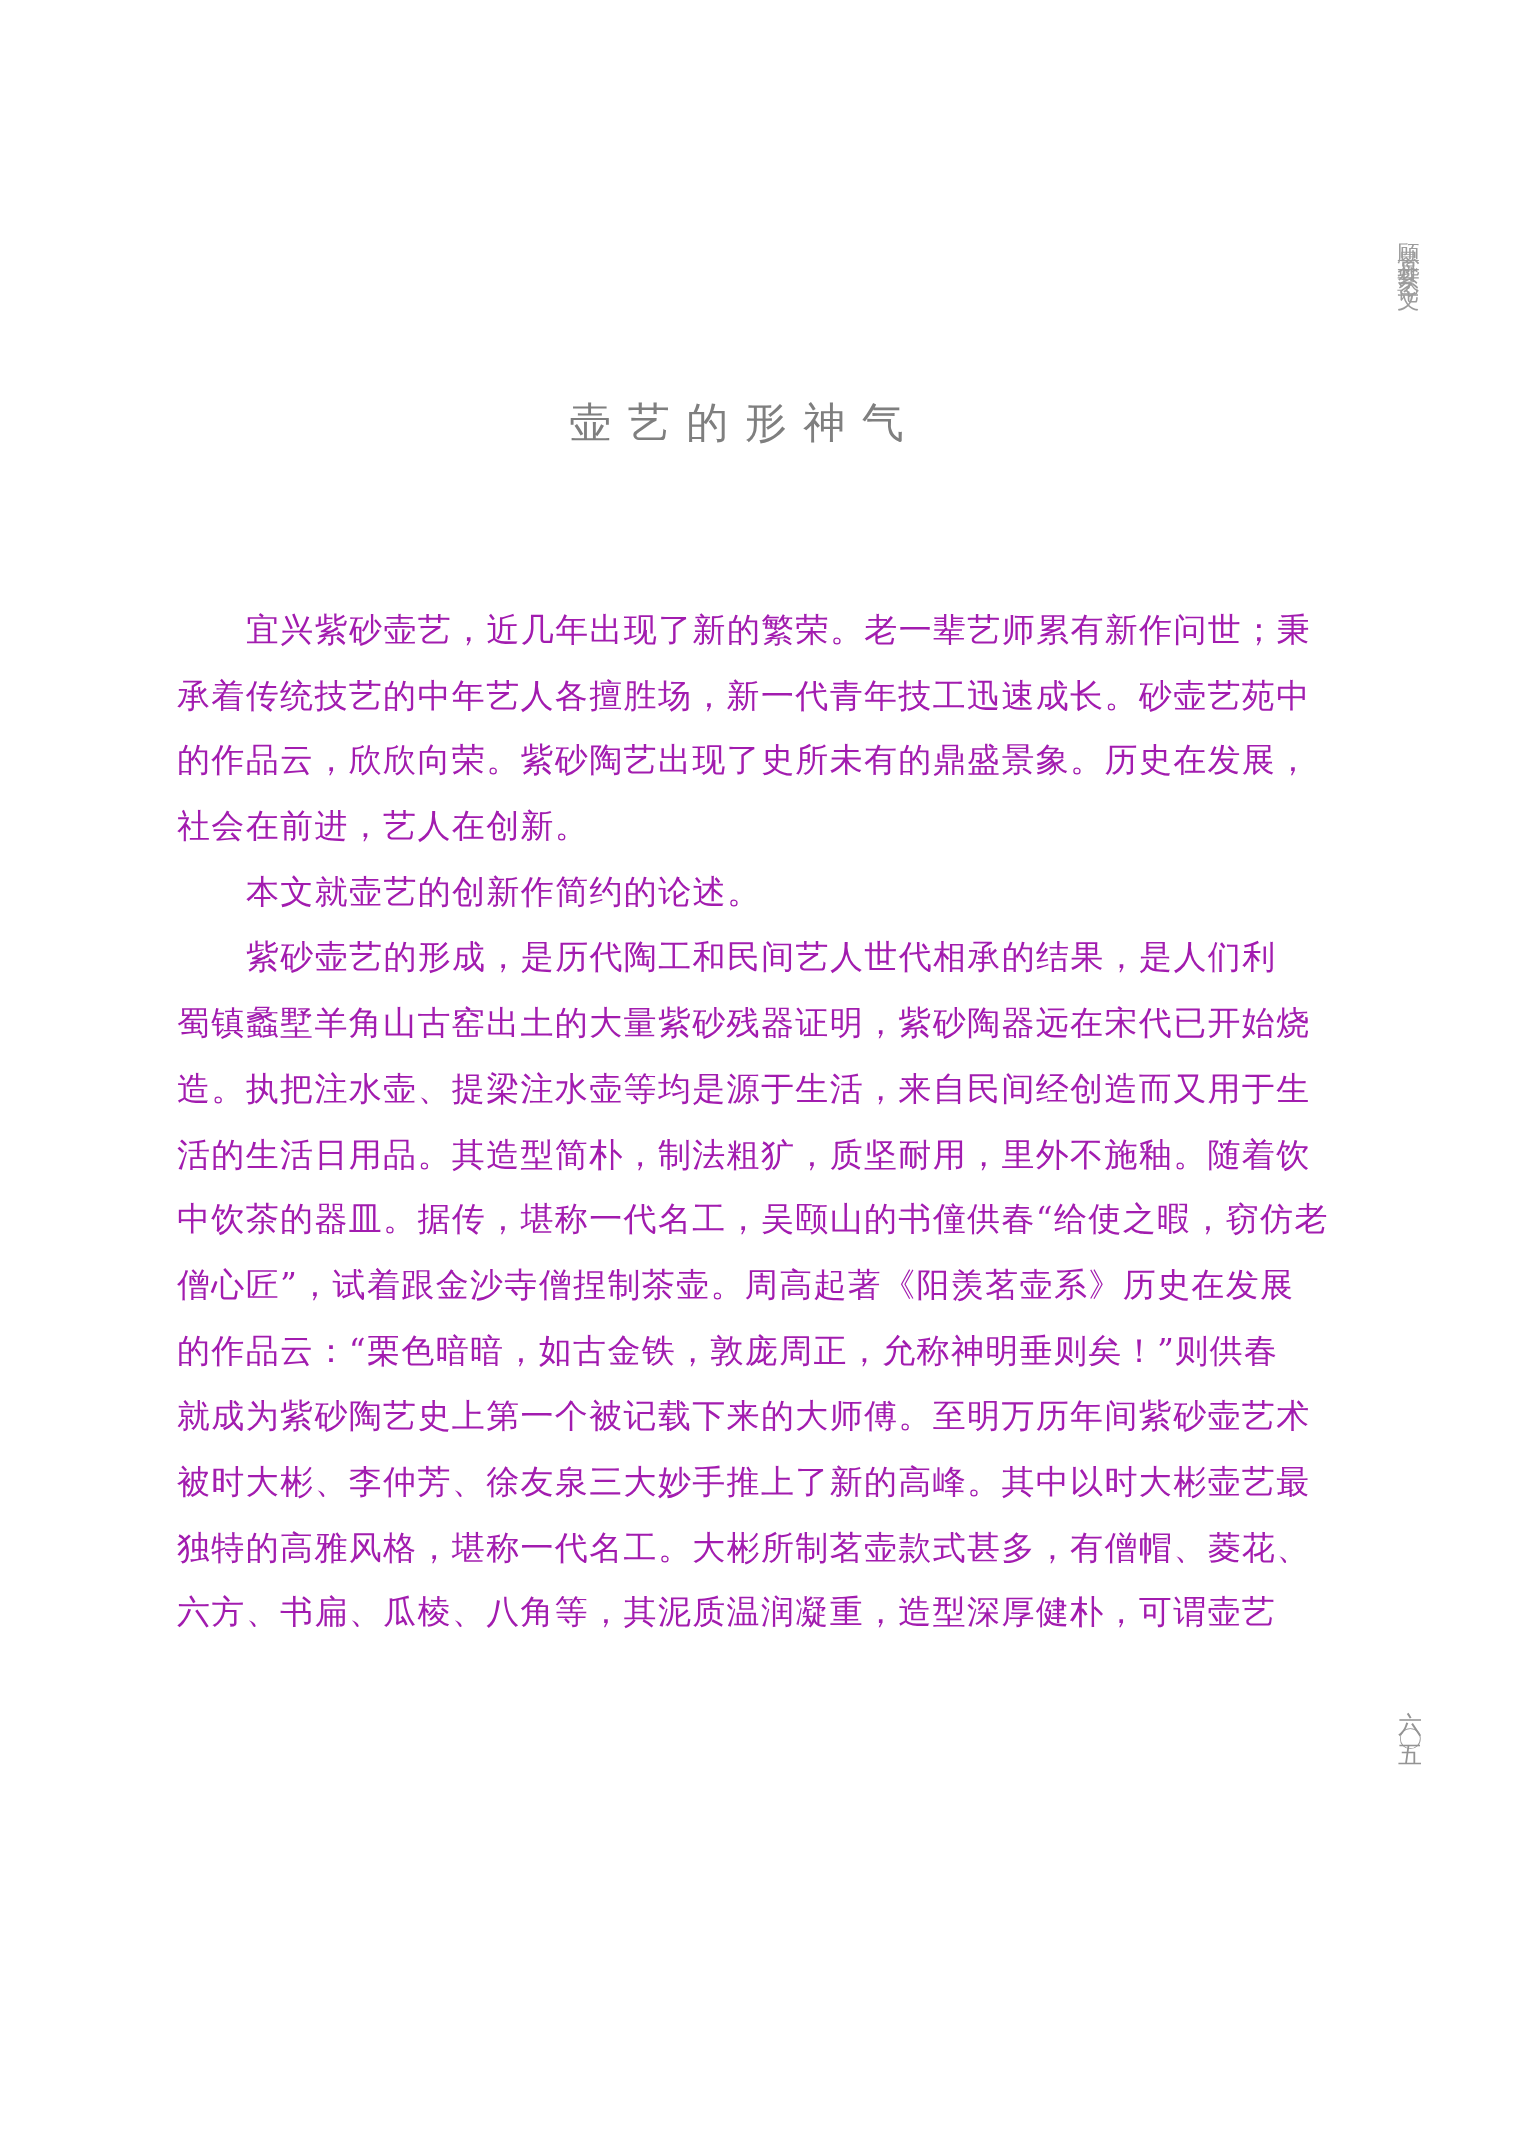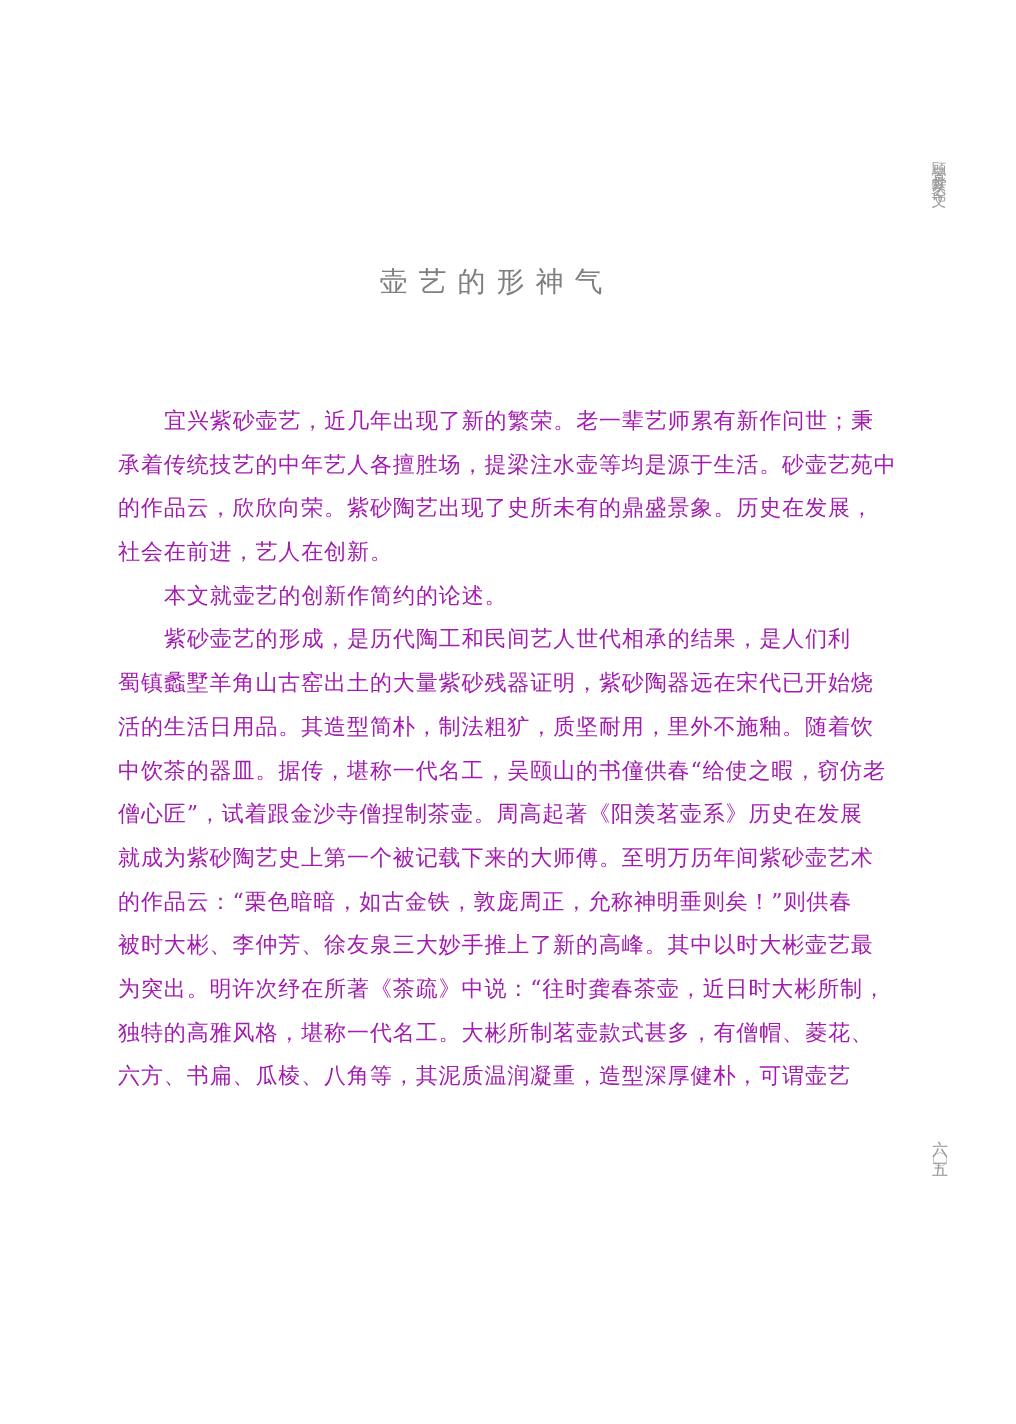--- a/index.html
+++ b/index.html
@@ -74,32 +74,32 @@
 <body>
 
 <div class="page" style="background: rgb(255, 255, 255);">
 
   <div class="side-label" style="color: rgb(156, 156, 156);">顾景舟紫艺论文</div>
 
   <h1 class="title" style="color: rgb(127, 127, 127);">壶艺的形神气</h1>
 
   <div class="body-text" style="color: #a21caf;">
       <div class="line indent">宜兴紫砂壶艺，近几年出现了新的繁荣。老一辈艺师累有新作问世；秉</div>
-      <div class="line">承着传统技艺的中年艺人各擅胜场，提梁注水壶等均是源于生活。砂壶艺苑中</div>
+      <div class="line">承着传统技艺的中年艺人各擅胜场，新一代青年技工迅速成长。砂壶艺苑中</div>
       <div class="line">的作品云，欣欣向荣。紫砂陶艺出现了史所未有的鼎盛景象。历史在发展，</div>
       <div class="line">社会在前进，艺人在创新。</div>
       <div class="line indent">本文就壶艺的创新作简约的论述。</div>
       <div class="line indent">紫砂壶艺的形成，是历代陶工和民间艺人世代相承的结果，是人们利</div>
       <div class="line">蜀镇蠡墅羊角山古窑出土的大量紫砂残器证明，紫砂陶器远在宋代已开始烧</div>
+      <div class="line">造。执把注水壶、提梁注水壶等均是源于生活，来自民间经创造而又用于生</div>
       <div class="line">活的生活日用品。其造型简朴，制法粗犷，质坚耐用，里外不施釉。随着饮</div>
       <div class="line">中饮茶的器皿。据传，堪称一代名工，吴颐山的书僮供春“给使之暇，窃仿老</div>
       <div class="line">僧心匠”，试着跟金沙寺僧捏制茶壶。周高起著《阳羡茗壶系》历史在发展</div>
+      <div class="line">的作品云：“栗色暗暗，如古金铁，敦庞周正，允称神明垂则矣！”则供春</div>
       <div class="line">就成为紫砂陶艺史上第一个被记载下来的大师傅。至明万历年间紫砂壶艺术</div>
-      <div class="line">的作品云：“栗色暗暗，如古金铁，敦庞周正，允称神明垂则矣！”则供春</div>
       <div class="line">被时大彬、李仲芳、徐友泉三大妙手推上了新的高峰。其中以时大彬壶艺最</div>
-      <div class="line">为突出。明许次纾在所著《茶疏》中说：“往时龚春茶壶，近日时大彬所制，</div>
       <div class="line">独特的高雅风格，堪称一代名工。大彬所制茗壶款式甚多，有僧帽、菱花、</div>
       <div class="line">六方、书扁、瓜棱、八角等，其泥质温润凝重，造型深厚健朴，可谓壶艺</div>
     </div>
 
   <div class="page-number">六〇五</div>
 
 </div>
 
 </body></html>

